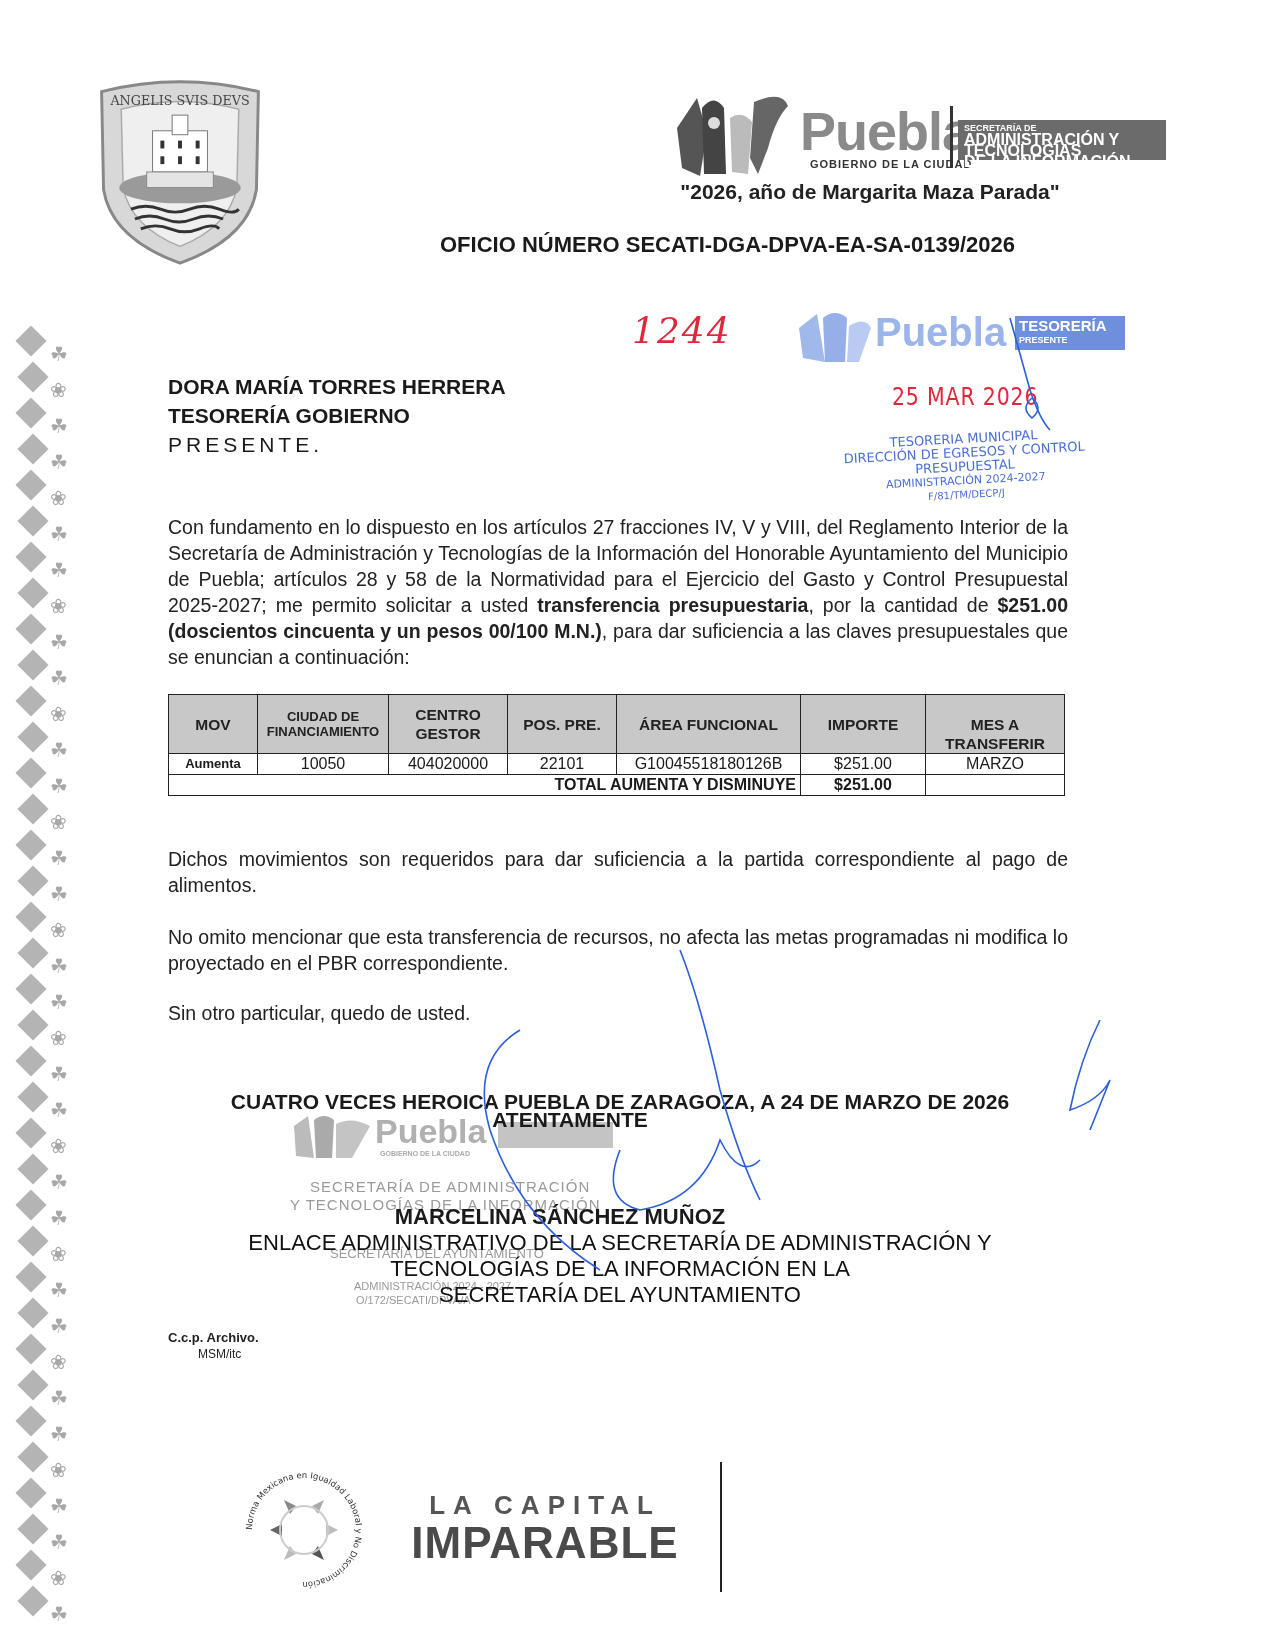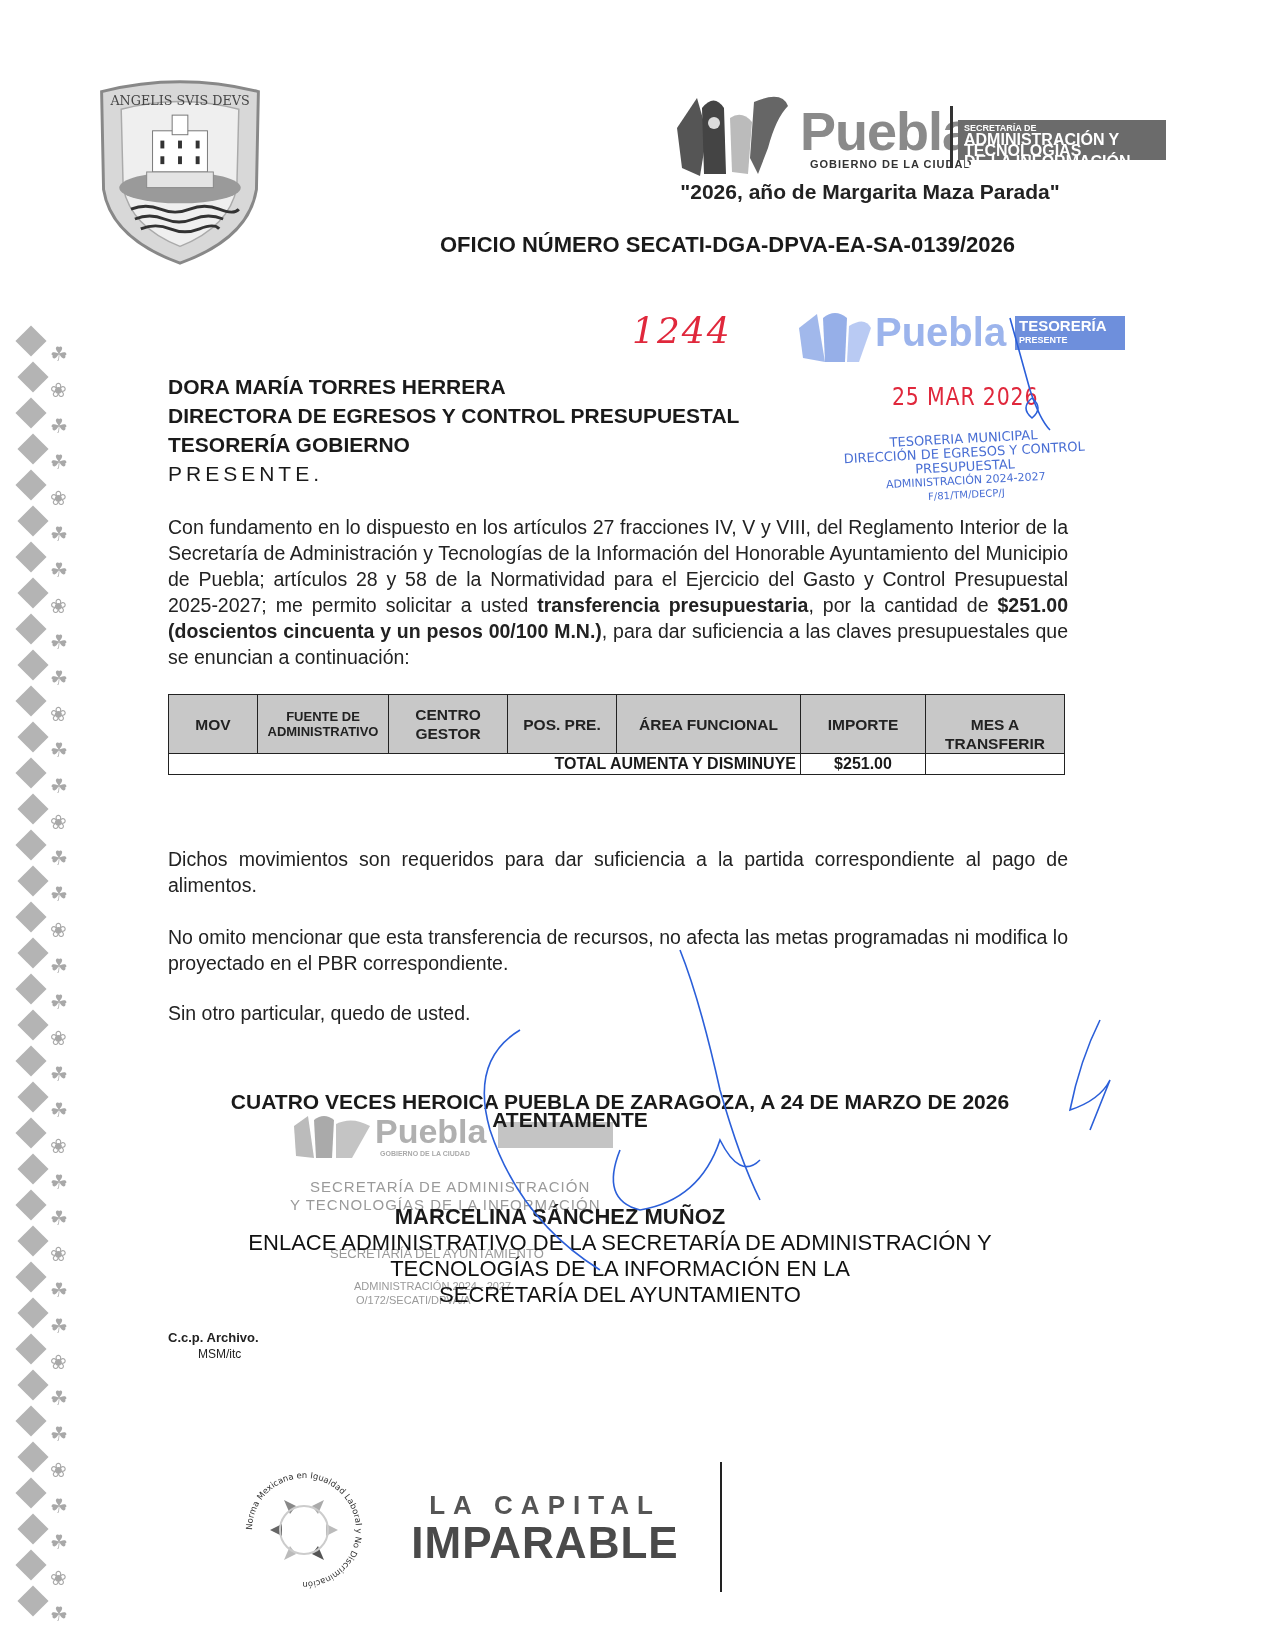--- a/index.html
+++ b/index.html
@@ -227,40 +227,48 @@
 <div class="abs stamp-text">
   <div>TESORERIA MUNICIPAL</div>
   <div>DIRECCIÓN DE EGRESOS Y CONTROL</div>
   <div>PRESUPUESTAL</div>
   <div class="s2">ADMINISTRACIÓN 2024-2027</div>
   <div class="s3">F/81/TM/DECP/J</div>
 </div>
 
 <div class="abs addressee">
   <div>DORA MARÍA TORRES HERRERA</div>
-  <div>DIRECTORA DE EGRESOS Y CONTROL PRESUPUESTAL</div>
   <div>TESORERÍA GOBIERNO</div>
   <div class="presente">PRESENTE.</div>
 </div>
 
 <div class="abs body-text p1"><span>Con fundamento en lo dispuesto en los artículos 27 fracciones IV, V y VIII, del Reglamento Interior de la Secretaría de Administración y Tecnologías de la Información del Honorable Ayuntamiento del Municipio de Puebla; artículos 28 y 58 de la Normatividad para el Ejercicio del Gasto y Control Presupuestal 2025-2027; me permito solicitar a usted </span><b>transferencia presupuestaria</b><span>, por la cantidad de </span><b>$251.00 (doscientos cincuenta y un pesos 00/100 M.N.)</b><span>, para dar suficiencia a las claves presupuestales que se enuncian a continuación:</span></div>
 
 <table class="abs budget-table">
   <thead>
     <tr>
       <th style="width:80px">MOV</th>
-      <th class="sm" style="width:122px">FUENTE DE ADMINISTRATIVO</th>
+      <th class="sm" style="width:122px">CIUDAD DE FINANCIAMIENTO</th>
       <th style="width:110px">CENTRO GESTOR</th>
       <th style="width:100px">POS. PRE.</th>
       <th style="width:175px">ÁREA FUNCIONAL</th>
       <th style="width:116px">IMPORTE</th>
       <th style="width:130px;vertical-align:bottom">MES A TRANSFERIR</th>
     </tr>
   </thead>
   <tbody>
+    <tr>
+      <td class="mov">Aumenta</td>
+      <td>10050</td>
+      <td>404020000</td>
+      <td>22101</td>
+      <td>G10045518180126B</td>
+      <td>$251.00</td>
+      <td>MARZO</td>
+    </tr>
     <tr>
       <td colspan="5" class="total-label" style="border-left:1.5px solid #222">TOTAL AUMENTA Y DISMINUYE</td>
       <td class="bold">$251.00</td>
       <td></td>
     </tr>
   </tbody>
 </table>
 
 <div class="abs body-text p2">Dichos movimientos son requeridos para dar suficiencia a la partida correspondiente al pago de alimentos.</div>
 <div class="abs body-text p3">No omito mencionar que esta transferencia de recursos, no afecta las metas programadas ni modifica lo proyectado en el PBR correspondiente.</div>

